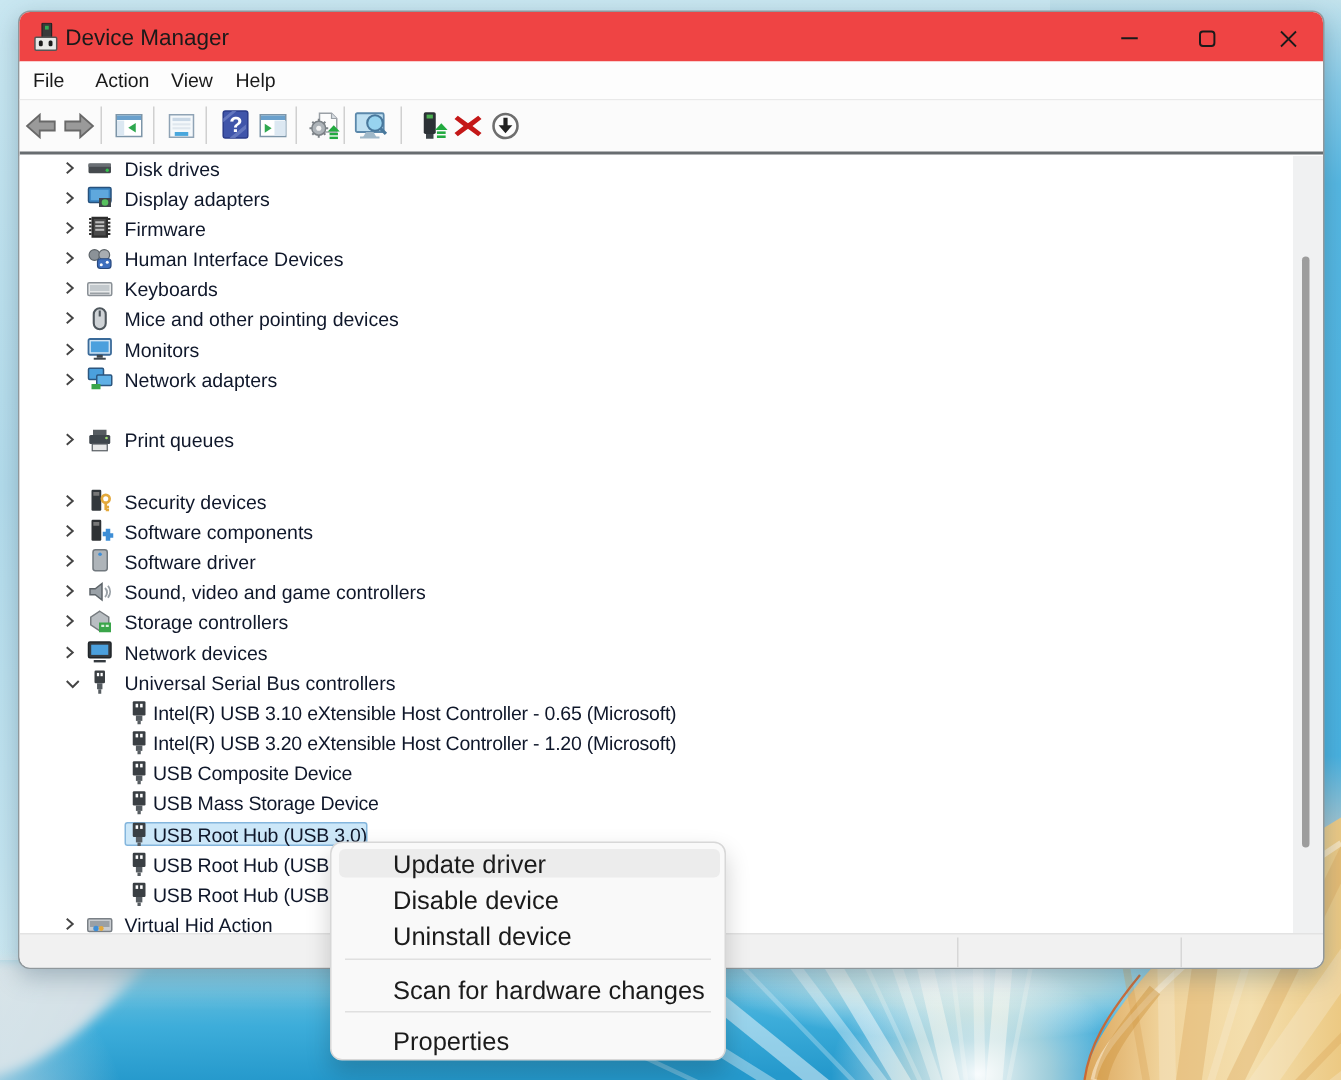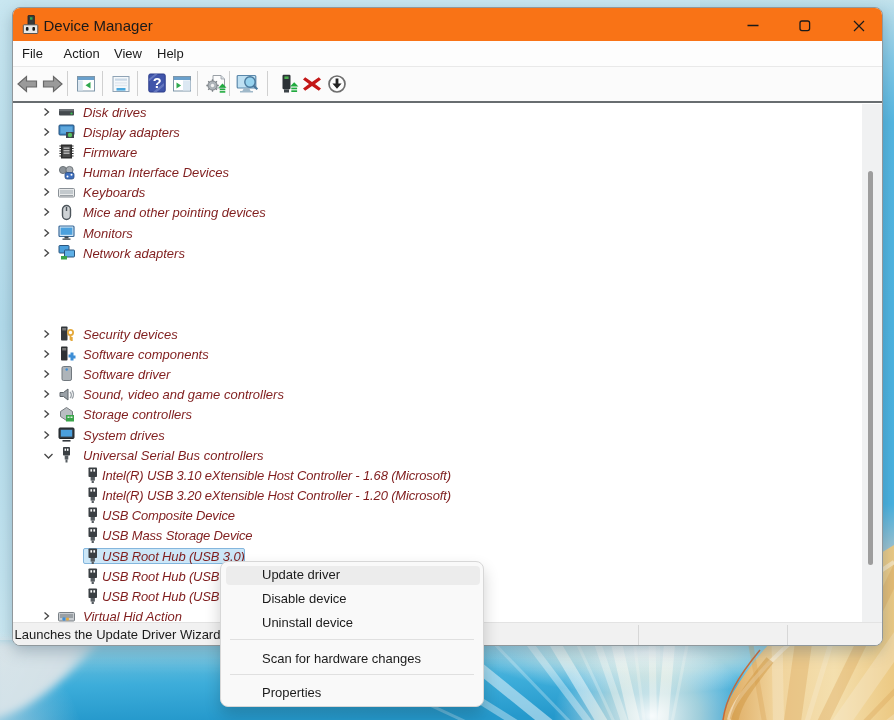--- a/index.html
+++ b/index.html
@@ -2,42 +2,42 @@
 <html><head>
 <meta charset="utf-8">
 <style>
   * { margin:0; padding:0; box-sizing:border-box; }
   html,body { width:894px; height:720px; overflow:hidden; }
   body { font-family:"Liberation Sans", sans-serif; position:relative; background:#bfdfeb; }
   #wall { position:absolute; left:0; top:0; width:894px; height:720px; }
   #win { position:absolute; left:12px; top:7px; width:871px; height:639px;
          background:#fff; border:1px solid #90989c; border-radius:8px;
          box-shadow:0 5px 16px rgba(60,90,110,0.35); overflow:hidden; }
-  #titlebar { position:absolute; left:-1px; top:-1px; width:873px; height:34px; background:#f97316; }
+  #titlebar { position:absolute; left:-1px; top:-1px; width:873px; height:34px; background:#ef4444; }
   #title { position:absolute; left:31.5px; top:10px; font-size:15px; color:#1a1a1a; }
   #menubar { position:absolute; left:0; top:33px; width:100%; height:26px; background:#fdfdfd; font-size:13px; color:#1a1a1a; border-bottom:1px solid #e9e9e9; }
   .menuitem { position:absolute; top:5px; }
   #toolbar { position:absolute; left:0; top:59px; width:100%; height:36px; background:#fbfbfb; border-bottom:2px solid #686d70; }
   .tsep { position:absolute; top:4px; width:1px; height:25px; background:#d0d0d0; }
   .ticon { position:absolute; top:7px; }
   #tree { position:absolute; left:0; top:96px; width:100%; height:518px; background:#fff; }
-  .row { position:absolute; left:0; width:100%; height:20.1px; font-size:13px; color:#7f1d1d;font-style:italic; }
+  .row { position:absolute; left:0; width:100%; height:20.1px; font-size:13px; color:#0f172a; }
   .row .chev { position:absolute; left:28.5px; top:5px; width:9px; height:10px; }
   .row .chev2 { position:absolute; left:30px; top:6px; width:11px; height:10px; }
   .row .ticn { position:absolute; left:45px; top:1.5px; width:18px; height:18px; }
   .row .cicn { position:absolute; left:74px; top:2px; width:12px; height:16px; }
   .row .lbl { position:absolute; left:70px; top:3px; white-space:nowrap; letter-spacing:0px; }
   .row .lbl2 { position:absolute; left:89px; top:3px; white-space:nowrap; letter-spacing:-0.15px; }
   .selbox { position:absolute; left:69.5px; top:2.5px; width:162.5px; height:16px; background:#cce7f8; border:1px solid #84b6dd; border-radius:2px; }
   #sbtrack { position:absolute; right:0px; top:96px; width:20px; height:518px; background:#f0f1f2; }
   #sbthumb { position:absolute; right:9px; top:163px; width:5px; height:394px; background:#9d9d9d; border-radius:2.5px; }
   #statusbar { position:absolute; left:0; top:614px; width:100%; height:25px; background:#f1f1f1; border-top:1px solid #e3e3e3; font-size:13px; color:#1b1b1b; }
   .ssep { position:absolute; top:2px; width:1px; height:22px; background:#d7d7d7; }
   #ctxmenu { position:absolute; left:220px; top:561px; width:264px; height:146px; background:#f9f9f9;
-             border:1px solid #d7d7d7; border-radius:8px; box-shadow:0 8px 16px rgba(0,0,0,0.19); font-size:13px; color:#1b1b1b; }
+             border:1px solid #d7d7d7; border-radius:8px; box-shadow:0 8px 16px rgba(0,0,0,0.19); font-size:17px; color:#1b1b1b; }
   .mi { position:absolute; left:41px; white-space:nowrap; }
   .msep { position:absolute; left:9px; width:244px; height:1px; background:#e0e0e0; }
   #mihl { position:absolute; left:4.5px; top:3.5px; width:254px; height:19.5px; background:#ececec; border-radius:4px; }
   .capbtn { position:absolute; top:0; }
 </style>
 </head>
 <body>
 <svg id="wall" viewBox="0 0 894 720" preserveAspectRatio="none">
   <defs>
     <linearGradient id="sky" x1="0" y1="0" x2="0" y2="1">
@@ -315,20 +315,32 @@
         <svg class="chev" viewBox="0 0 9 10">
           <path d="M2.5 1.5 L6.5 5 L2.5 8.5" fill="none" stroke="#454545" stroke-width="1.3"></path>
         </svg>
         <svg class="ticn" viewBox="0 0 18 18">
           <rect x="1" y="1.5" width="10" height="7.5" rx="0.8" fill="#4ba0dd" stroke="#2c567f" stroke-width="1"></rect>
           <rect x="6.5" y="6" width="10" height="7" rx="0.8" fill="#5fb0e6" stroke="#2c567f" stroke-width="1"></rect>
           <rect x="3" y="12" width="6" height="3.5" fill="#3aa54a"></rect>
         </svg>
         <span class="lbl">Network adapters</span>
       </div>
+      <div class="row" style="top:179.21px">
+        <svg class="chev" viewBox="0 0 9 10">
+          <path d="M2.5 1.5 L6.5 5 L2.5 8.5" fill="none" stroke="#454545" stroke-width="1.3"></path>
+        </svg>
+        <svg class="ticn" viewBox="0 0 18 18">
+          <rect x="4" y="1.5" width="9" height="4" fill="#565c61"></rect>
+          <rect x="1.5" y="5" width="14" height="6" rx="1" fill="#3f464c"></rect>
+          <rect x="3.5" y="11" width="10" height="4.5" fill="#e8e8e8" stroke="#565c61" stroke-width="0.8"></rect>
+          <circle cx="13" cy="7" r="0.9" fill="#9fe06f"></circle>
+        </svg>
+        <span class="lbl">Print queues</span>
+      </div>
       <div class="row" style="top:219.59px">
         <svg class="chev" viewBox="0 0 9 10">
           <path d="M2.5 1.5 L6.5 5 L2.5 8.5" fill="none" stroke="#454545" stroke-width="1.3"></path>
         </svg>
         <svg class="ticn" viewBox="0 0 18 18">
           <rect x="3" y="1.5" width="6.5" height="14" rx="0.8" fill="#33383c"></rect>
           <rect x="4.2" y="3" width="4" height="2.5" fill="#777"></rect>
           <circle cx="12.5" cy="7.5" r="2.6" fill="none" stroke="#e4a93c" stroke-width="1.8"></circle>
           <path d="M12.5 10 v5 M12.5 13 h2.2 M12.5 15 h2.2" stroke="#e4a93c" stroke-width="1.8"></path>
         </svg>
@@ -379,21 +391,21 @@
       </div>
       <div class="row" style="top:320.54px">
         <svg class="chev" viewBox="0 0 9 10">
           <path d="M2.5 1.5 L6.5 5 L2.5 8.5" fill="none" stroke="#454545" stroke-width="1.3"></path>
         </svg>
         <svg class="ticn" viewBox="0 0 18 18">
           <rect x="1" y="2" width="15" height="10.5" rx="1" fill="#353a3f" stroke="#1f2428" stroke-width="1"></rect>
           <rect x="2.8" y="3.8" width="11.4" height="6.8" fill="#4ba0dd"></rect>
           <rect x="4.5" y="14" width="8" height="1.6" fill="#353a3f"></rect>
         </svg>
-        <span class="lbl">System drives</span>
+        <span class="lbl">Network devices</span>
       </div>
       <div class="row" style="top:340.73px">
         <svg class="chev2" viewBox="0 0 11 10">
           <path d="M1.5 3 L5.5 7 L9.5 3" fill="none" stroke="#454545" stroke-width="1.3"></path>
         </svg>
         <svg class="ticn" viewBox="0 0 18 18">
           <rect x="5" y="1" width="7" height="8.5" rx="0.8" fill="#3a3f43"></rect>
           <rect x="6.6" y="2.6" width="1.5" height="2.2" fill="#fff"></rect>
           <rect x="9" y="2.6" width="1.5" height="2.2" fill="#fff"></rect>
           <rect x="6.7" y="9.5" width="3.6" height="4" fill="#565c61"></rect>
@@ -402,21 +414,21 @@
         <span class="lbl">Universal Serial Bus controllers</span>
       </div>
       <div class="row" style="top:360.92px">
         <svg class="cicn" viewBox="0 0 12 16">
           <rect x="1.5" y="0.5" width="8.5" height="9.5" rx="0.8" fill="#3a3f43"></rect>
           <rect x="3.4" y="2.2" width="1.7" height="2.4" fill="#fff"></rect>
           <rect x="6.4" y="2.2" width="1.7" height="2.4" fill="#fff"></rect>
           <rect x="3.6" y="10" width="4.3" height="3.6" fill="#565c61"></rect>
           <path d="M5.75 13.6 v2.4" stroke="#565c61" stroke-width="2.2"></path>
         </svg>
-        <span class="lbl2">Intel(R) USB 3.10 eXtensible Host Controller - 1.68 (Microsoft)</span>
+        <span class="lbl2">Intel(R) USB 3.10 eXtensible Host Controller - 0.65 (Microsoft)</span>
       </div>
       <div class="row" style="top:381.11px">
         <svg class="cicn" viewBox="0 0 12 16">
           <rect x="1.5" y="0.5" width="8.5" height="9.5" rx="0.8" fill="#3a3f43"></rect>
           <rect x="3.4" y="2.2" width="1.7" height="2.4" fill="#fff"></rect>
           <rect x="6.4" y="2.2" width="1.7" height="2.4" fill="#fff"></rect>
           <rect x="3.6" y="10" width="4.3" height="3.6" fill="#565c61"></rect>
           <path d="M5.75 13.6 v2.4" stroke="#565c61" stroke-width="2.2"></path>
         </svg>
         <span class="lbl2">Intel(R) USB 3.20 eXtensible Host Controller - 1.20 (Microsoft)</span>
@@ -483,21 +495,20 @@
           <circle cx="9.5" cy="11" r="1.6" fill="#e4a93c"></circle>
         </svg>
         <span class="lbl">Virtual Hid Action</span>
       </div>
     </div>
 
   <div id="sbtrack"></div>
   <div id="sbthumb"></div>
 
   <div id="statusbar">
-    <span style="position:absolute;left:1.5px;top:4px">Launches the Update Driver Wizard</span>
     <div class="ssep" style="left:625px"></div>
     <div class="ssep" style="left:774px"></div>
   </div>
 </div>
 
 <div id="ctxmenu">
   <div id="mihl"></div>
   <span class="mi" style="top:5px">Update driver</span>
   <span class="mi" style="top:29px">Disable device</span>
   <span class="mi" style="top:53px">Uninstall device</span>

